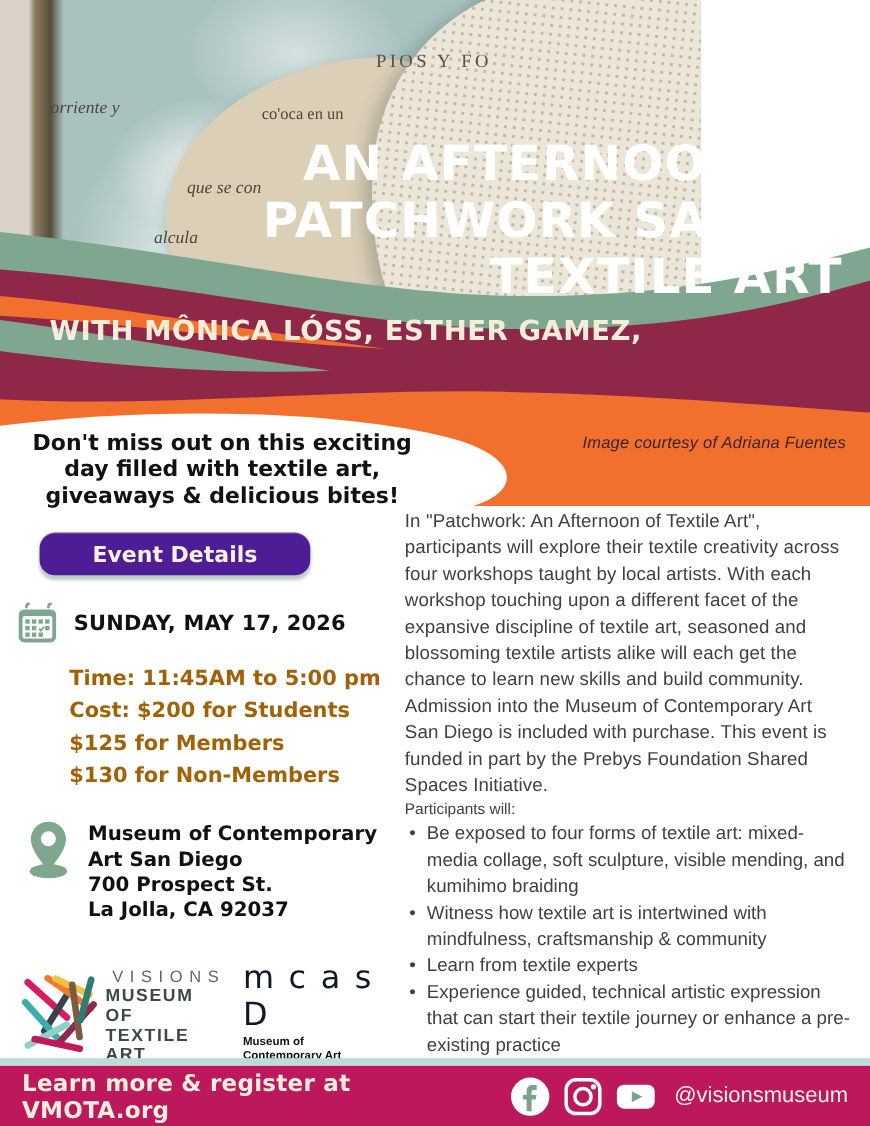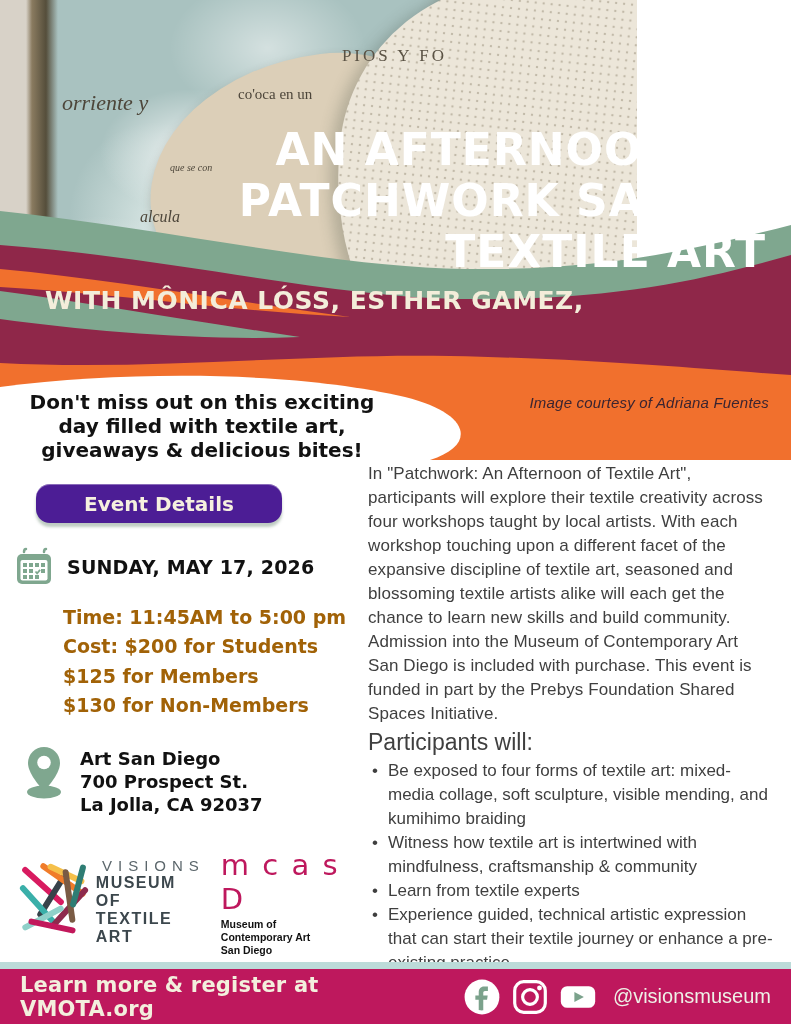--- a/index.html
+++ b/index.html
@@ -38,23 +38,23 @@
     box-shadow:0 4px 10px rgba(80,70,50,.25);
   }
   .braid {
     position:absolute; left:400px; top:-30px; width:110px; height:430px;
     background:repeating-linear-gradient(55deg, #c9a877 0 12px, #99754a 12px 20px, #e2c596 20px 30px);
     border-radius:60px; transform:rotate(13deg);
     box-shadow:0 0 18px rgba(90,70,40,.45);
   }
   .frag { position:absolute; font-family:"Liberation Serif", serif; color:#4d463a; }
   .frag.f0 { right:190px; top:46px; font-size:17px; letter-spacing:3px; color:#5a5244; }
-  .frag.f1 { left:62px; top:90px; font-size:22px; font-style:italic; }
-  .frag.f2 { left:238px; top:86px; font-size:15px; }
-  .frag.f3 { left:170px; top:162px; font-size:10px; font-style:italic; }
+  .frag.f1 { left:46px; top:90px; font-size:16px; font-style:italic; }
+  .frag.f2 { left:238px; top:96px; font-size:15px; }
+  .frag.f3 { left:170px; top:162px; font-size:16px; font-style:italic; }
   .frag.f4 { left:140px; top:208px; font-size:16px; font-style:italic; }
 
   .hero-title {
     position:absolute; top:124px; right:25px; width:640px;
     text-align:right; color:#ffffff;
     font-family:"DejaVu Sans", sans-serif; font-weight:800;
     font-size:44px; line-height:1.16; letter-spacing:1px;
   }
   .waves { position:absolute; left:0; top:205px; width:791px; height:255px; display:block; }
   .hero-subtitle {
@@ -101,25 +101,25 @@
   .s3{background:#f5c04a; transform:rotate(25deg);  left:28px; top:2px; width:40px;}
   .s4{background:#3aafa9; transform:rotate(48deg);  left:-6px; top:34px;}
   .s5{background:#8e2a4d; transform:rotate(-48deg); left:24px; top:36px;}
   .s6{background:#7a5b44; transform:rotate(82deg);  left:24px; top:24px;}
   .s7{background:#8fd0c9; transform:rotate(-28deg); left:2px;  top:46px; width:46px;}
   .s8{background:#c2185b; transform:rotate(12deg);  left:10px; top:54px; width:48px;}
   .s9{background:#2e7d74; transform:rotate(-75deg); left:38px; top:14px; width:44px;}
   .vmota-text .v1 { font-size:15px; letter-spacing:6px; color:#5b666b; font-weight:400;text-align:right; }
   .vmota-text .v2, .vmota-text .v3 { font-size:16px; font-weight:700; color:#3c474d; letter-spacing:1.5px; }
   .mcasd { padding-top:2px; }
-  .mcasd-word { font-family:"DejaVu Sans", sans-serif; font-size:29px; color:#be185d; font-weight:500; letter-spacing:2px; }
+  .mcasd-word { font-family:"DejaVu Sans", sans-serif; font-size:29px; color:#0f172a; font-weight:500; letter-spacing:2px; }
   .mcasd-sub { font-size:10.5px; font-weight:700; color:#111; line-height:1.25; margin-top:2px; }
 
   .body-copy { font-size:17px; color:#3f3f3f; line-height:1.41; letter-spacing:.1px; }
-  .list-intro { font-size:23px; color:#3f3f3f; line-height:1.41; }
+  .list-intro { font-size:14px; color:#3f3f3f; line-height:1.41; }
   .bullets { list-style:none; margin-top:1px; }
   .bullets li { position:relative; padding-left:20px; font-size:17px; color:#3f3f3f; line-height:1.41; }
   .bullets li::before { content:"•"; position:absolute; left:4px; color:#3f3f3f; }
 
   
   .strip { position:absolute; left:0; top:962px; width:791px; height:7px; background:#bcdbd9; }
   .footer {
     position:absolute; left:0; top:969px; width:791px; height:55px;
     background:#be185d; display:flex; align-items:center; padding:0 20px;
   }
@@ -207,20 +207,21 @@
         <div>$130 for Non-Members</div>
       </div>
 
       <div class="loc-row">
         <svg width="44" height="54" viewBox="0 0 44 54">
           <ellipse cx="22" cy="47" rx="17" ry="6.5" fill="#7fa78f"></ellipse>
           <path d="M22 2 C13 2 6 9 6 18 c0 12 16 28 16 28 s16 -16 16 -28 C38 9 31 2 22 2 Z" fill="#7fa78f"></path>
           <circle cx="22" cy="17.5" r="6.8" fill="#ffffff"></circle>
         </svg>
         <div class="loc-text">
+          <div>Museum of Contemporary</div>
           <div>Art San Diego</div>
           <div>700 Prospect St.</div>
           <div>La Jolla, CA 92037</div>
         </div>
       </div>
 
       <div class="logos">
         <div class="vmota">
           <div class="sticks">
             <span class="stick s0"></span>

